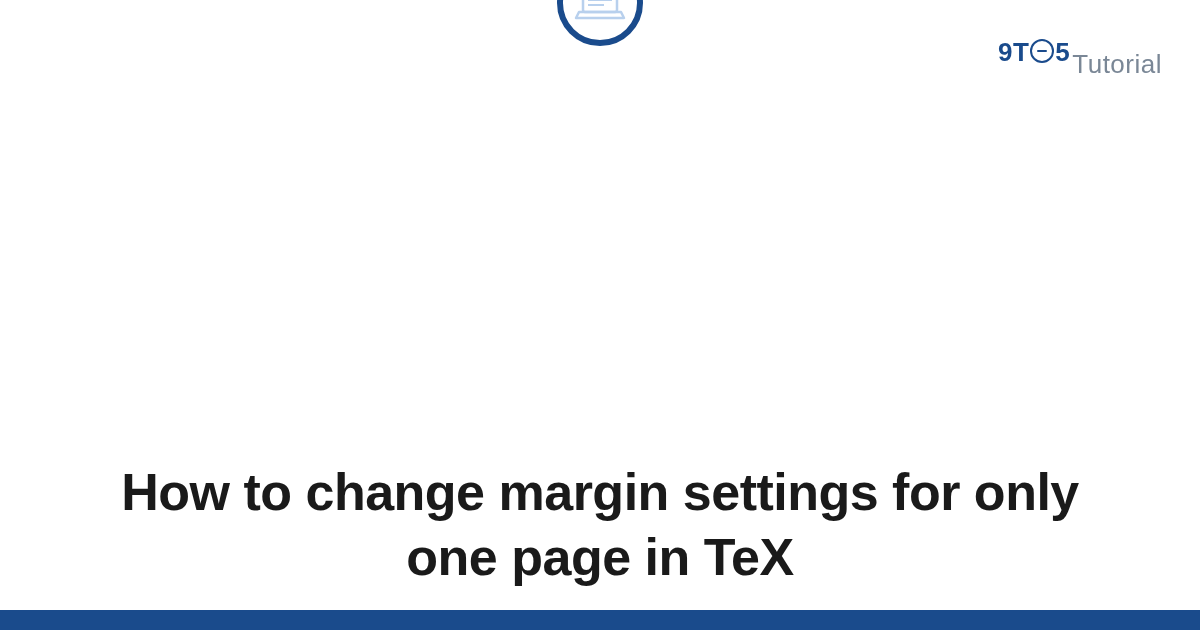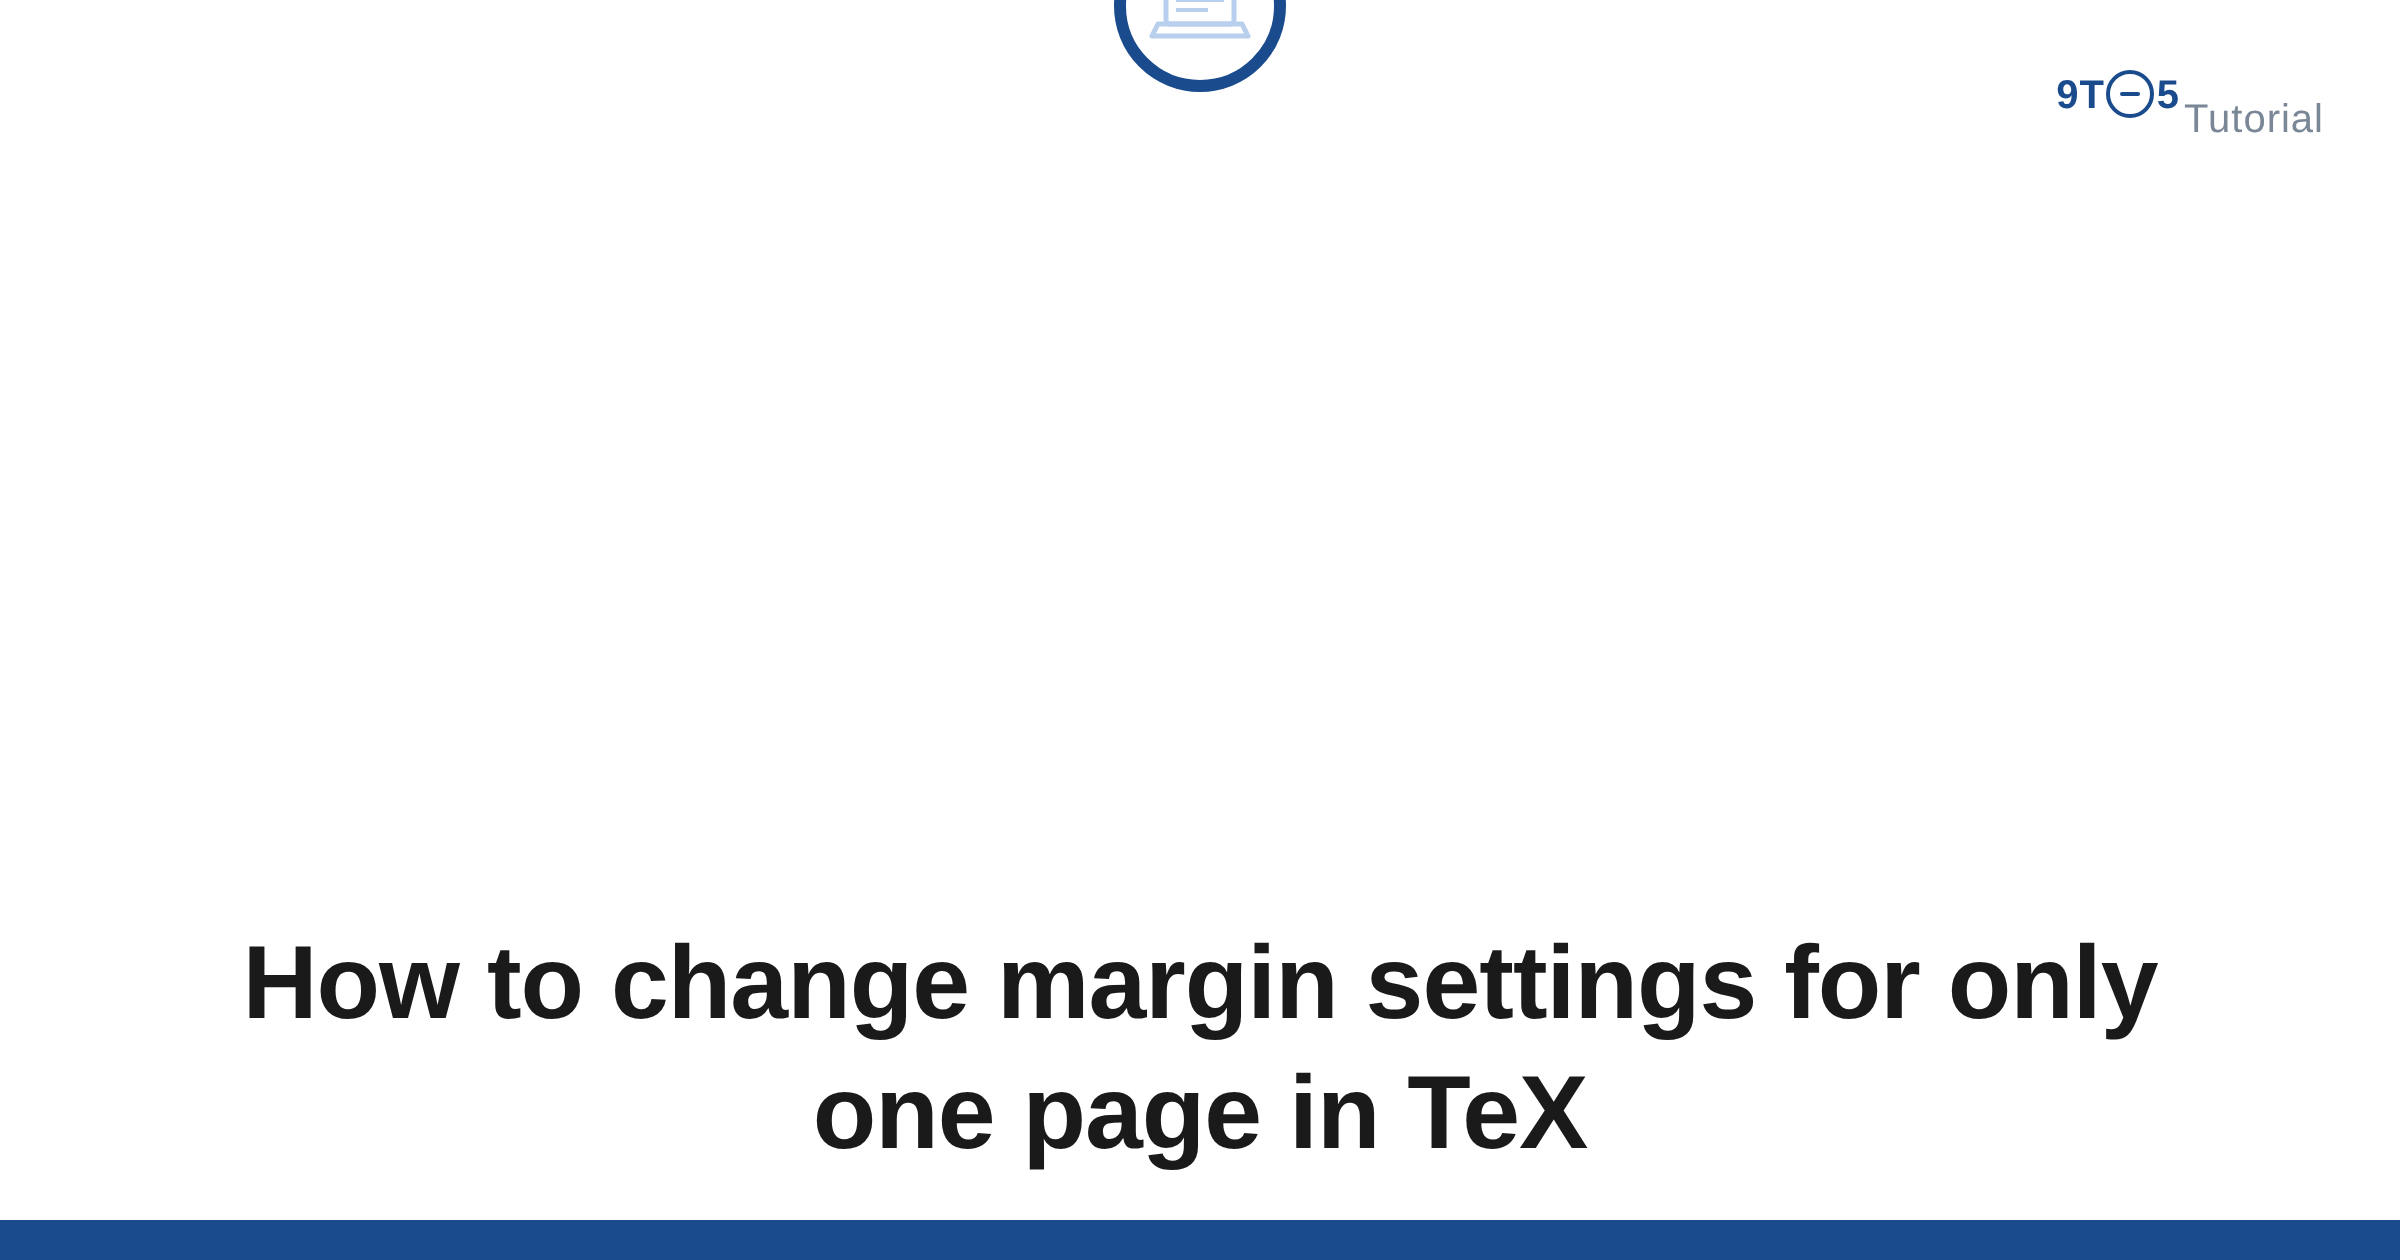--- a/index.html
+++ b/index.html
@@ -14,21 +14,21 @@
       font-family: -apple-system, BlinkMacSystemFont, "Segoe UI", Helvetica, Arial, sans-serif;
       position: relative;
       overflow: hidden;
     }
     .header-logo {
       position: absolute;
       top: 24px;
       right: 38px;
       display: flex;
       align-items: center;
-      font-size: 20px;
+      font-size: 26px;
       font-weight: 500;
       letter-spacing: 0.5px;
       justify-content: space-between;
     }
     .logo-9t {
       color: #1a4b8c;
       font-weight: 600;
     }
     .logo-circle {
       display: inline-flex;

